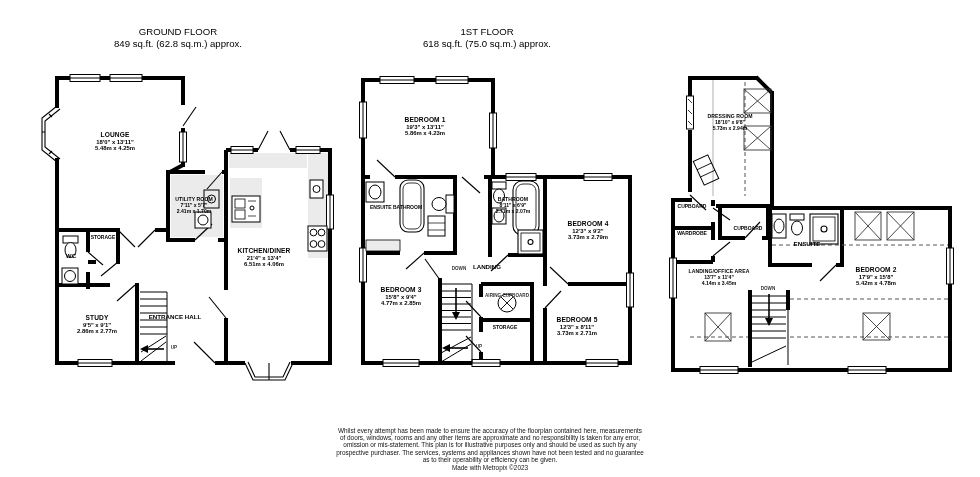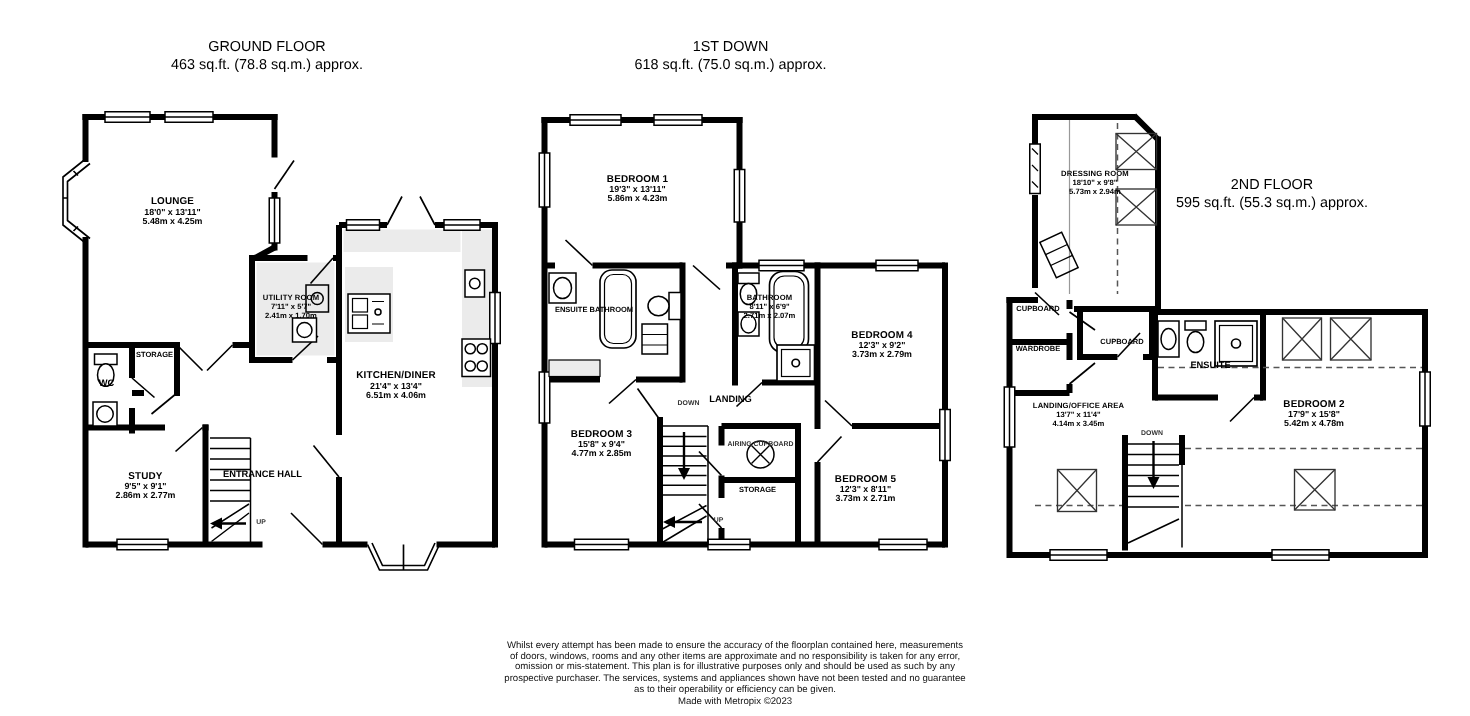--- a/index.html
+++ b/index.html
@@ -337,29 +337,25 @@
     <g stroke-width="1.1" fill="#fff">
       <rect x="810" y="214" width="28" height="30"></rect>
       <rect x="813" y="217" width="22" height="24" stroke-width="0.8"></rect>
       <circle cx="824" cy="229" r="3"></circle>
     </g>
   </g>
 </svg>
 
 <div class="ftitle" style="left:178px;top:26px;">
   <div class="ft">GROUND FLOOR</div>
-  <div class="ft">463 sq.ft. (78.8 sq.m.) approx.</div>
+  <div class="ft">849 sq.ft. (62.8 sq.m.) approx.</div>
 </div>
 <div class="ftitle" style="left:487px;top:26px;">
-  <div class="ft">1ST DOWN</div>
+  <div class="ft">1ST FLOOR</div>
   <div class="ft">618 sq.ft. (75.0 sq.m.) approx.</div>
-</div>
-<div class="ftitle" style="left:848px;top:118px;">
-  <div class="ft">2ND FLOOR</div>
-  <div class="ft">595 sq.ft. (55.3 sq.m.) approx.</div>
 </div>
 
 <div class="lbl" style="left:115px;top:131px;">
   <div class="rn">LOUNGE</div>
   <div class="rd">18'0" x 13'11"</div>
   <div class="rd">5.48m x 4.25m</div>
 </div>
 <div class="lbl sm1" style="left:194px;top:197px;">
   <div class="rn">UTILITY ROOM</div>
   <div class="rd">7'11" x 5'7"</div>

